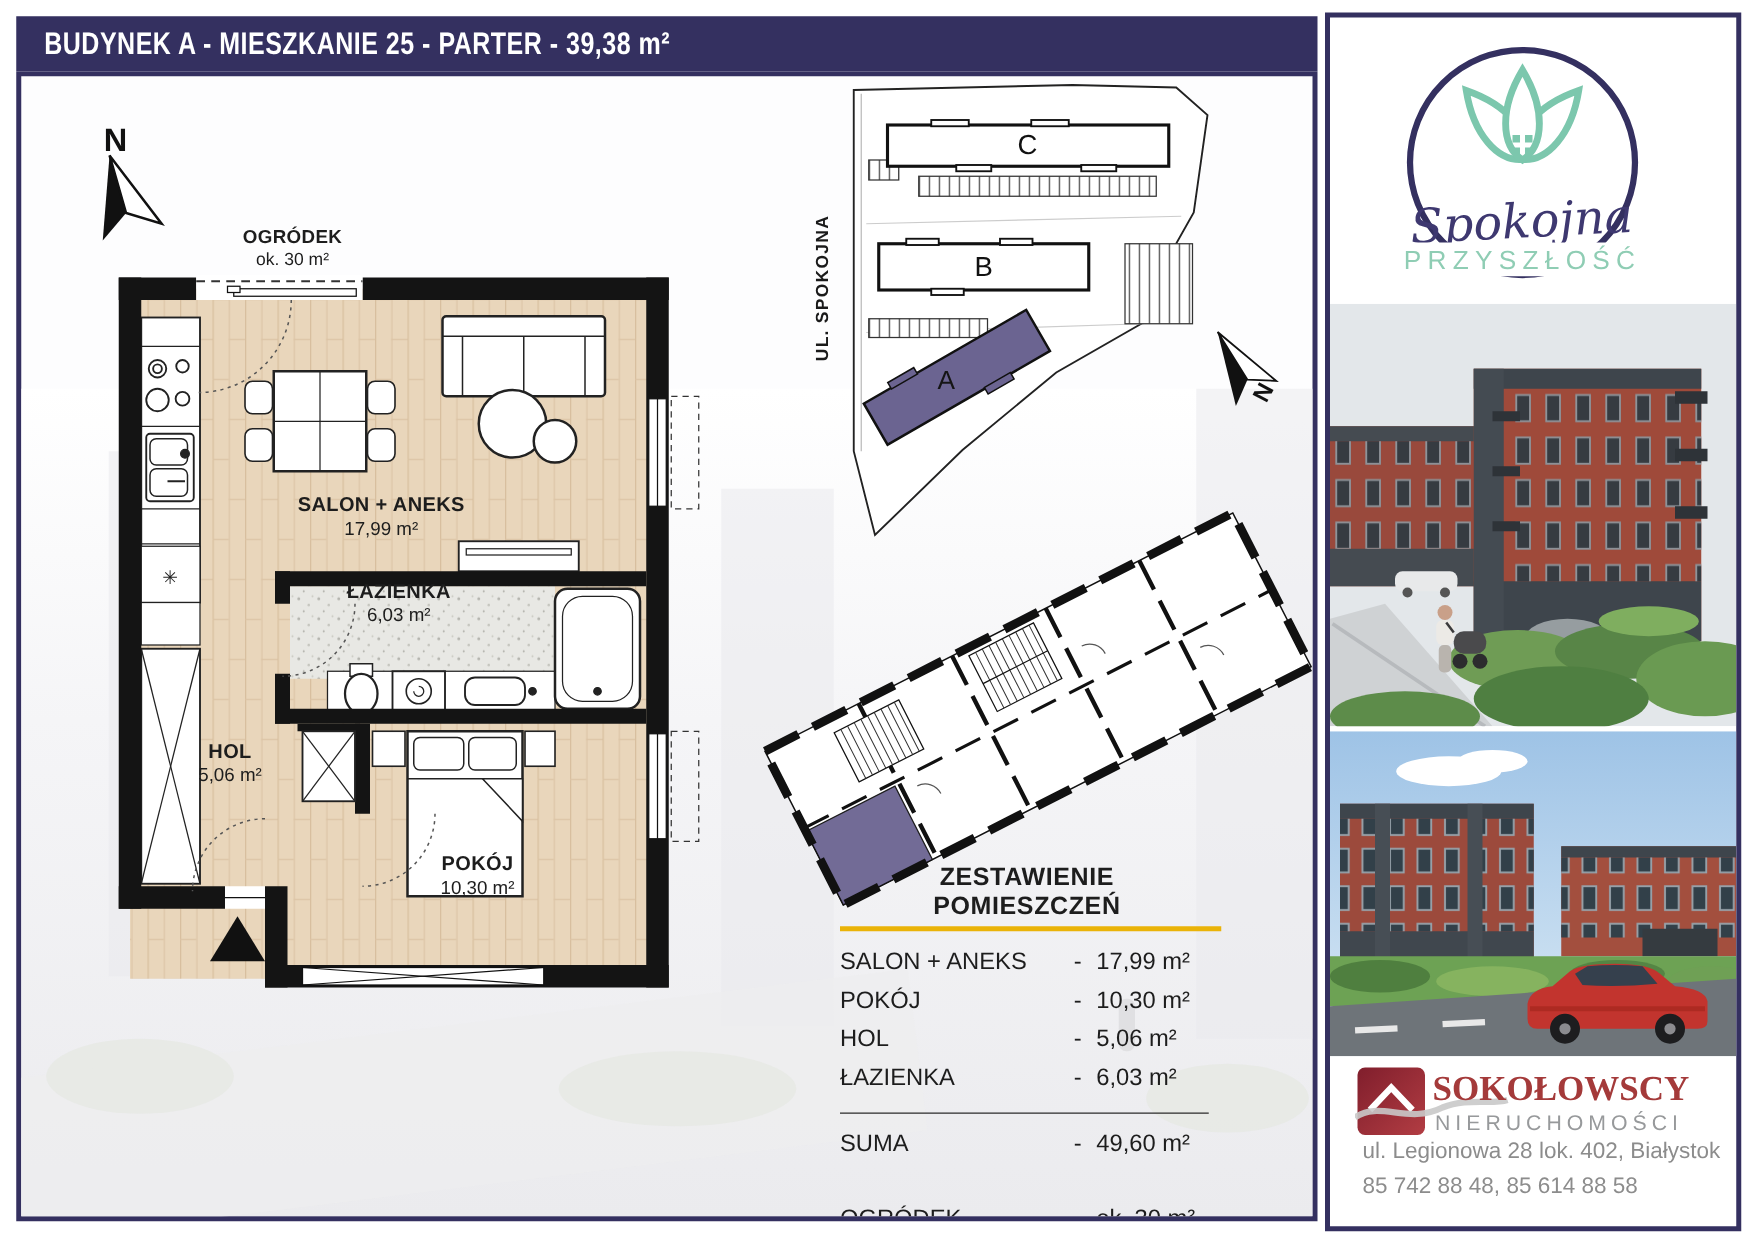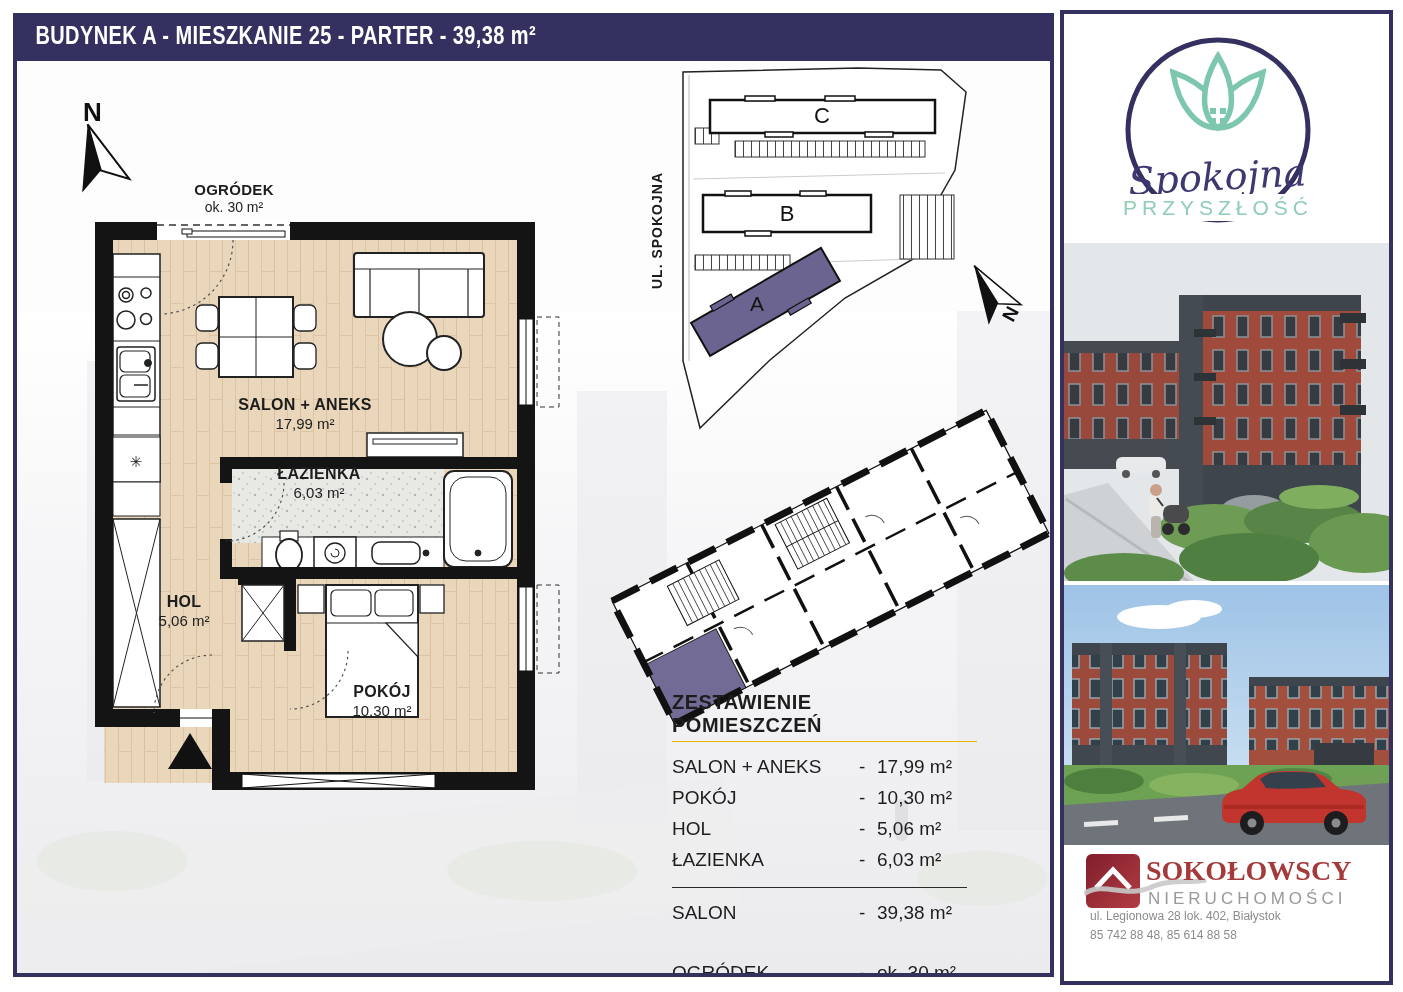--- a/index.html
+++ b/index.html
@@ -28,36 +28,36 @@
   .roomlab .n{font-size:16px;font-weight:bold;letter-spacing:.3px;}
   .roomlab .a{font-size:15px;margin-top:1px;}
   #gardenlab .n{font-size:15px;font-weight:bold;}
   #gardenlab .a{font-size:14px;}
 
   #street{left:632px;top:88px;height:140px;writing-mode:vertical-rl;transform:rotate(180deg);
           font-size:14px;font-weight:bold;letter-spacing:1px;color:#1a1a1a;z-index:6;}
 
   
   #table{left:655px;top:630px;width:305px;z-index:7;color:#1d1d1d;}
-  #table .title{font-size:20px;font-weight:bold;word-spacing:9px;letter-spacing:.5px;border-bottom:1px solid #eab308;
-                display:inline-block;padding-bottom:4px;padding-right:6px;margin-bottom:14px;}
+  #table .title{font-size:20px;font-weight:bold;word-spacing:9px;letter-spacing:.5px;border-bottom:4px solid #eab308;
+                display:inline-block;padding-bottom:4px;padding-right:6px;margin-bottom:14px;text-align:center;}
   .trow{display:flex;align-items:baseline;font-size:19px;margin-bottom:9px;}
   .trow .lab{flex:1;}
   .trow .dash{width:18px;text-align:left;}
   .trow .val{width:100px;}
   #table .divider{border-top:1.5px solid #2b2b2b;width:295px;margin:16px 0 14px 0;}
   .trow.suma{margin-bottom:0;}
   .trow.garden{margin-top:38px;}
 
   
   #rightpanel{left:1060px;top:10px;width:333px;height:975px;border:4px solid #343060;background:#fff;box-sizing:border-box;}
   #rightinner{position:absolute;left:0;top:0;width:325px;height:967px;overflow:hidden;}
   .photo{left:0;width:325px;}
 
-  #contact{left:26px;top:894px;width:290px;font-size:12px;color:#8c8c8c;line-height:1.42;}
+  #contact{left:26px;top:894px;width:290px;font-size:18px;color:#8c8c8c;line-height:1.42;}
   #contact p{margin:0 0 2px 0;}
 </style>
 </head>
 <body>
 
 <div class="abs" id="banner">
   <div class="t">BUDYNEK A - MIESZKANIE 25 - PARTER - 39,38 m²</div>
 </div>
 
 <div class="abs" id="leftpanel">
@@ -347,23 +347,23 @@
       <span class="dash">-</span>
       <span class="val">5,06 m²</span>
     </div>
     <div class="trow">
       <span class="lab">ŁAZIENKA</span>
       <span class="dash">-</span>
       <span class="val">6,03 m²</span>
     </div>
     <div class="divider"></div>
     <div class="trow suma">
-      <span class="lab">SALON</span>
+      <span class="lab">SUMA</span>
       <span class="dash">-</span>
-      <span class="val">39,38 m²</span>
+      <span class="val">49,60 m²</span>
     </div>
     <div class="trow garden">
       <span class="lab">OGRÓDEK</span>
       <span class="dash">-</span>
       <span class="val">ok. 30 m²</span>
     </div>
   </div>
 
 </div>
 </div>

